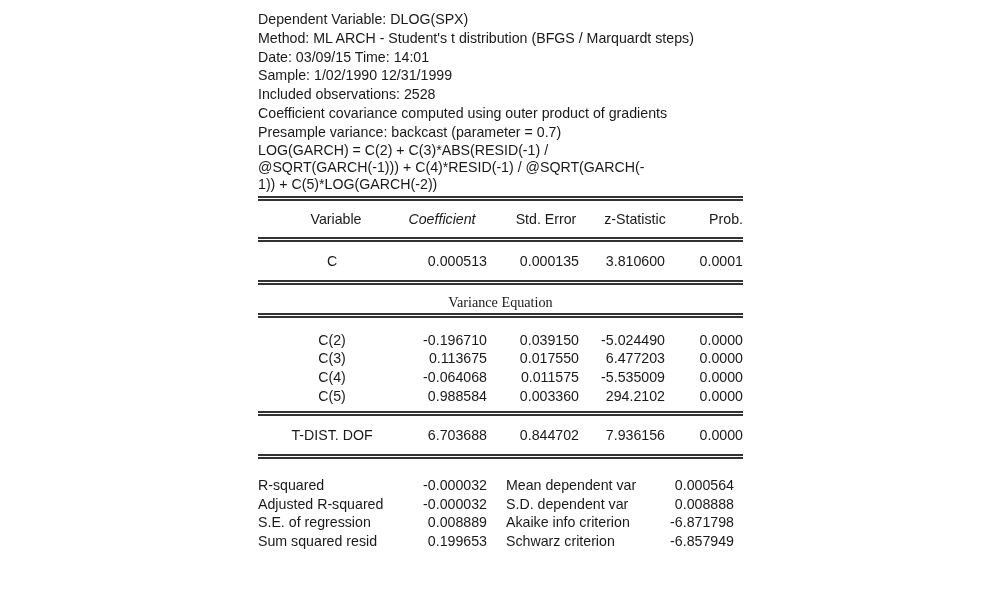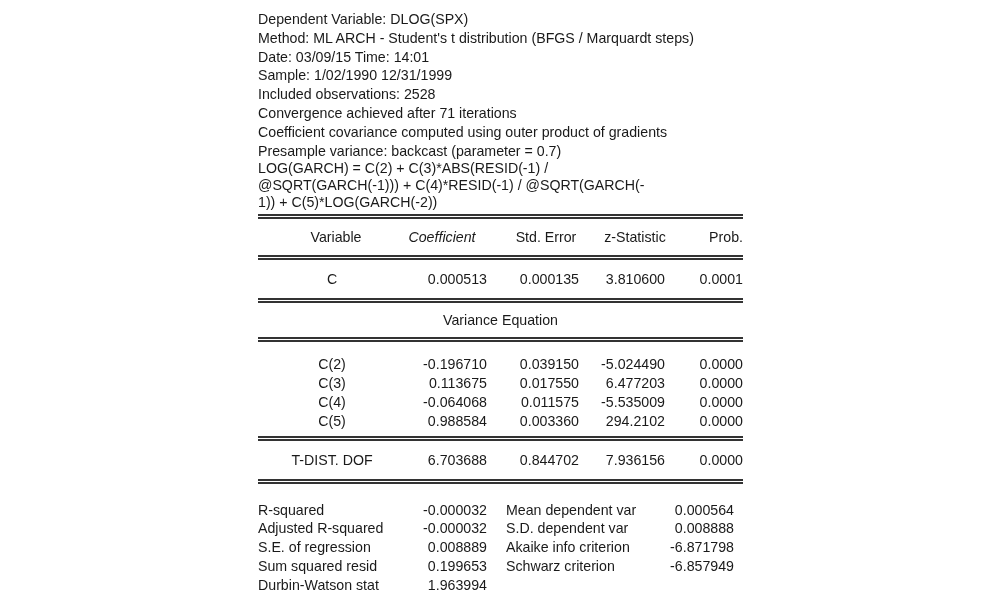--- a/index.html
+++ b/index.html
@@ -15,38 +15,37 @@
   .cse { right: 164px; text-align: right; }
   .cz { right: 78px; text-align: right; margin-left: 20px; }
   .cp { right: 0; text-align: left; }
   .hdr { height: 36px; line-height: 36px; }
   .hdr .c { text-align: center; }
   .hdr .h0 { left: 4px; width: 148px; }
   .hdr .h1 { left: 134px; width: 100px; font-style: italic; }
   .hdr .h2 { left: 248px; width: 80px; }
   .hdr .h3 { left: 332px; width: 90px; }
   .hdr .h4 { left: 424px; width: 61px; text-align: right; }
-  .var-eq { height: 34px; line-height: 34px; text-align: center; }
+  .var-eq { height: 28px; line-height: 34px; text-align: center; font-family: Liberation Serif, serif; }
   .single { height: 38px; line-height: 38px; }
   .s-l1 { left: 0; }
   .s-v1 { right: 256px; text-align: right; }
   .s-l2 { left: 248px; }
   .s-v2 { right: 9px; text-align: right; }
 </style>
 </head>
 <body>
 
 <div class="wrap">
   <div>
     <div class="hline">Dependent Variable: DLOG(SPX)</div>
     <div class="hline">Method: ML ARCH - Student's t distribution (BFGS / Marquardt steps)</div>
     <div class="hline">Date: 03/09/15   Time: 14:01</div>
     <div class="hline">Sample: 1/02/1990 12/31/1999</div>
     <div class="hline">Included observations: 2528</div>
-    <div class="hline">Convergence achieved after 71 iterations</div>
     <div class="hline">Coefficient covariance computed using outer product of gradients</div>
     <div class="hline">Presample variance: backcast (parameter = 0.7)</div>
     <div class="hline" style="line-height:17px">LOG(GARCH) = C(2) + C(3)*ABS(RESID(-1) /</div>
     <div class="hline" style="line-height:17px">@SQRT(GARCH(-1))) + C(4)*RESID(-1) / @SQRT(GARCH(-</div>
     <div class="hline" style="line-height:17px">1)) + C(5)*LOG(GARCH(-2))</div>
   </div>
 
   <div class="dbl" style="margin-top:3px"></div>
   <div class="row hdr">
     <span class="c h0">Variable</span>
@@ -129,22 +128,16 @@
       <span class="c s-v1">0.008889</span>
       <span class="c s-l2">Akaike info criterion</span>
       <span class="c s-v2">-6.871798</span>
     </div>
     <div class="row">
       <span class="c s-l1">Sum squared resid</span>
       <span class="c s-v1">0.199653</span>
       <span class="c s-l2">Schwarz criterion</span>
       <span class="c s-v2">-6.857949</span>
     </div>
-    <div class="row">
-      <span class="c s-l1">Durbin-Watson stat</span>
-      <span class="c s-v1">1.963994</span>
-      <span class="c s-l2"></span>
-      <span class="c s-v2"></span>
-    </div>
   </div>
   <div style="height:8px"></div>
 
 </div>
 
 </body></html>

